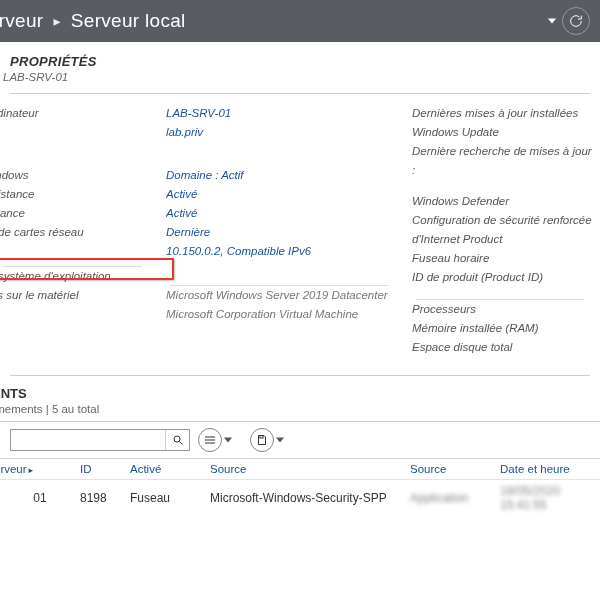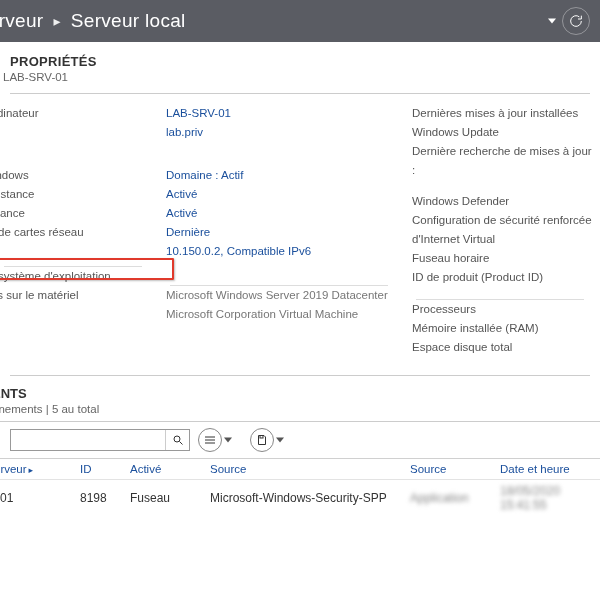--- a/index.html
+++ b/index.html
@@ -17,21 +17,21 @@
   .tb-dd svg { fill:#fff; }
 
   
   .content { padding: 0 0 0 0; height: calc(600px - 42px); overflow: hidden; }
   .section { position: relative; }
   .section-head { padding: 12px 0 4px 0; margin: 0 10px; }
   .section-title { font-weight: 600; font-size: 13px; letter-spacing: .3px; color: #333; margin-bottom: 2px; }
   .section-sub { font-size: 11.5px; color: #666; }
   .divider { height: 1px; background: #ccc; margin: 6px 10px 10px 10px; }
 
-  .props { position: relative; }
+  .props { position: relative; font-style: italic; }
   .props-grid { display: grid; grid-template-columns: 150px 230px 1fr; gap: 0 16px; padding: 0 8px 0 0; }
   .plabel { color: #555; font-size: 11.5px; line-height: 19px; white-space: nowrap; overflow: hidden; padding-left: 4px;}
   .pvalue { color: #1a4f9c; font-size: 11.5px; line-height: 19px; white-space: nowrap; overflow: hidden; }
   .pvalue.gray { color: #777; }
   .col3 .plabel { padding-left:0; white-space:normal; }
   .block-sep2 { height:12px; }
 
   .highlight {
     position: absolute; border: 2px solid #e03a2c; border-radius: 1px;
     box-shadow: 1px 1px 2px rgba(0,0,0,.25);
@@ -126,21 +126,21 @@
           <div class="pvalue gray">Microsoft Windows Server 2019 Datacenter</div>
           <div class="pvalue gray">Microsoft Corporation Virtual Machine</div>
         </div>
 
         <div class="col3">
           <div class="plabel">Dernières mises à jour installées</div>
           <div class="plabel">Windows Update</div>
           <div class="plabel">Dernière recherche de mises à jour :</div>
           <div class="block-sep2"></div>
           <div class="plabel">Windows Defender</div>
-          <div class="plabel">Configuration de sécurité renforcée d'Internet Virtual</div>
+          <div class="plabel">Configuration de sécurité renforcée d'Internet Product</div>
           <div class="plabel">Fuseau horaire</div>
           <div class="plabel">ID de produit (Product ID)</div>
           <div class="block-sep2"></div>
           <div class="prop-divider"></div>
           <div class="plabel">Processeurs</div>
           <div class="plabel">Mémoire installée (RAM)</div>
           <div class="plabel">Espace disque total</div>
         </div>
       </div>
 
@@ -195,21 +195,21 @@
       <div class="ev-header">
         <span><span style="margin-left:-16px;">erveur</span><span class="chevron-r-mini">▸</span></span>
         <span>ID</span>
         <span>Activé</span>
         <span>Source</span>
         <span>Source</span>
         <span>Date et heure</span>
       </div>
 
       <div class="ev-row">
-        <span style="margin-left:-10px;">01</span>
+        <span style="margin-left:-10px;text-align:center;">01</span>
         <span>8198</span>
         <span>Fuseau</span>
         <span>Microsoft-Windows-Security-SPP</span>
         <span class="blur">Application</span>
         <span class="blur">18/05/2020 15:41:55</span>
       </div>
     </div>
 
   </div>
 </div>

